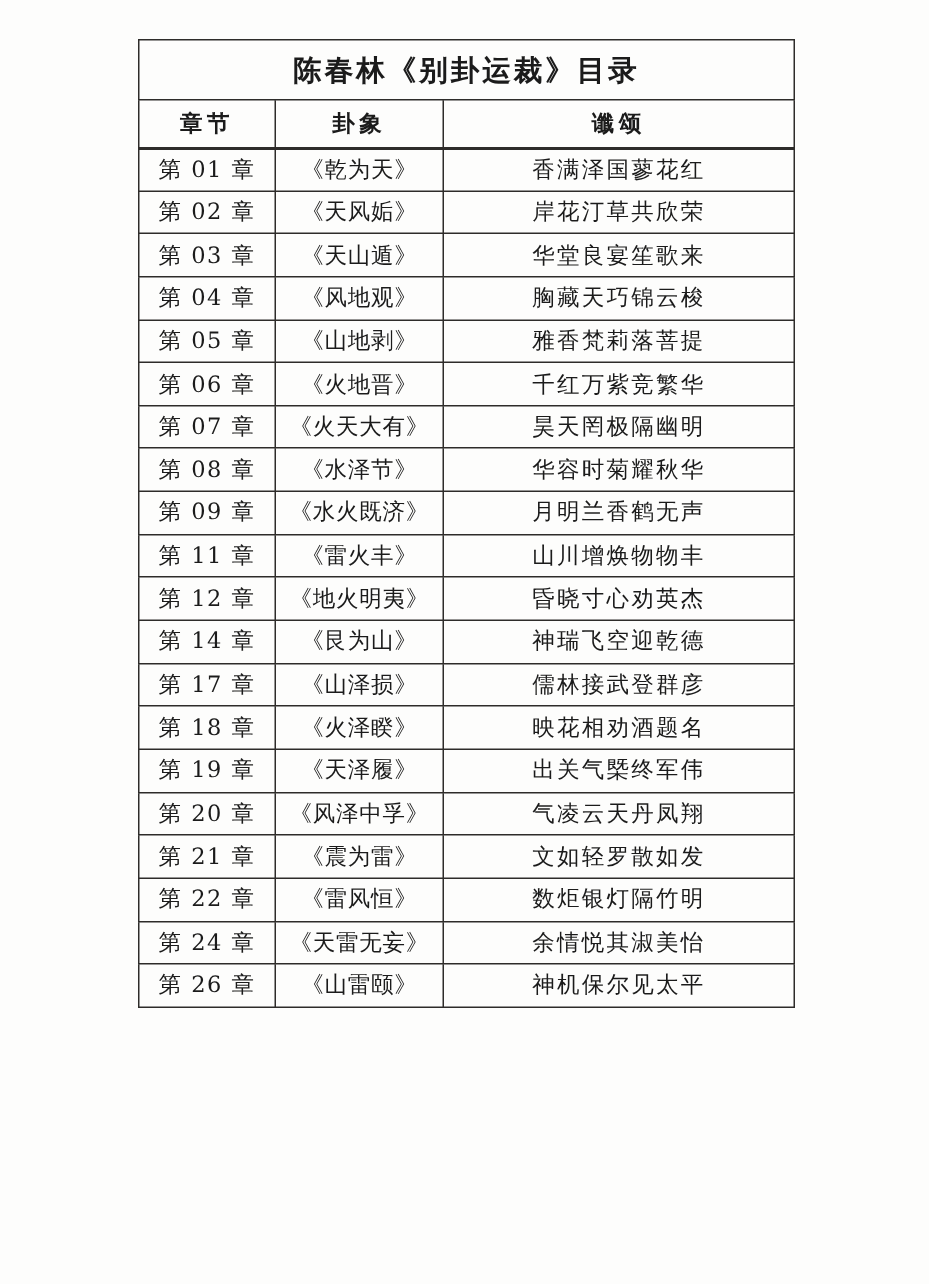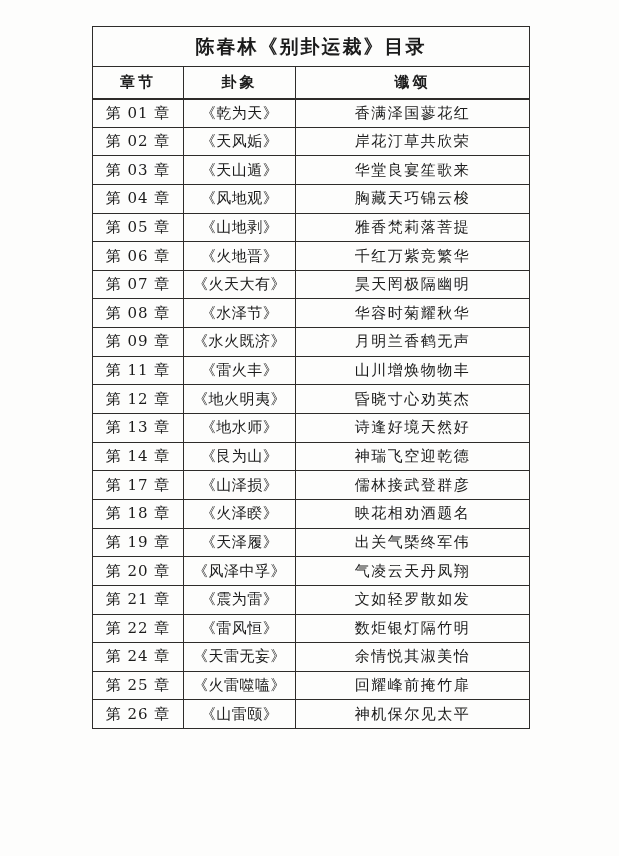--- a/index.html
+++ b/index.html
@@ -119,25 +119,20 @@
           <td class="cell-chapter">第 11 章</td>
           <td class="cell-hexagram">《雷火丰》</td>
           <td class="cell-verse">山川增焕物物丰</td>
         </tr>
         <tr class="data-row">
           <td class="cell-chapter">第 12 章</td>
           <td class="cell-hexagram">《地火明夷》</td>
           <td class="cell-verse">昏晓寸心劝英杰</td>
         </tr>
         <tr class="data-row">
-          <td class="cell-chapter">第 13 章</td>
-          <td class="cell-hexagram">《地水师》</td>
-          <td class="cell-verse">诗逢好境天然好</td>
-        </tr>
-        <tr class="data-row">
           <td class="cell-chapter">第 14 章</td>
           <td class="cell-hexagram">《艮为山》</td>
           <td class="cell-verse">神瑞飞空迎乾德</td>
         </tr>
         <tr class="data-row">
           <td class="cell-chapter">第 17 章</td>
           <td class="cell-hexagram">《山泽损》</td>
           <td class="cell-verse">儒林接武登群彦</td>
         </tr>
         <tr class="data-row">
@@ -164,24 +159,19 @@
           <td class="cell-chapter">第 22 章</td>
           <td class="cell-hexagram">《雷风恒》</td>
           <td class="cell-verse">数炬银灯隔竹明</td>
         </tr>
         <tr class="data-row">
           <td class="cell-chapter">第 24 章</td>
           <td class="cell-hexagram">《天雷无妄》</td>
           <td class="cell-verse">余情悦其淑美怡</td>
         </tr>
         <tr class="data-row">
-          <td class="cell-chapter">第 25 章</td>
-          <td class="cell-hexagram">《火雷噬嗑》</td>
-          <td class="cell-verse">回耀峰前掩竹扉</td>
-        </tr>
-        <tr class="data-row">
           <td class="cell-chapter">第 26 章</td>
           <td class="cell-hexagram">《山雷颐》</td>
           <td class="cell-verse">神机保尔见太平</td>
         </tr>
       </tbody>
   </table>
 </div>
 
 </body></html>

